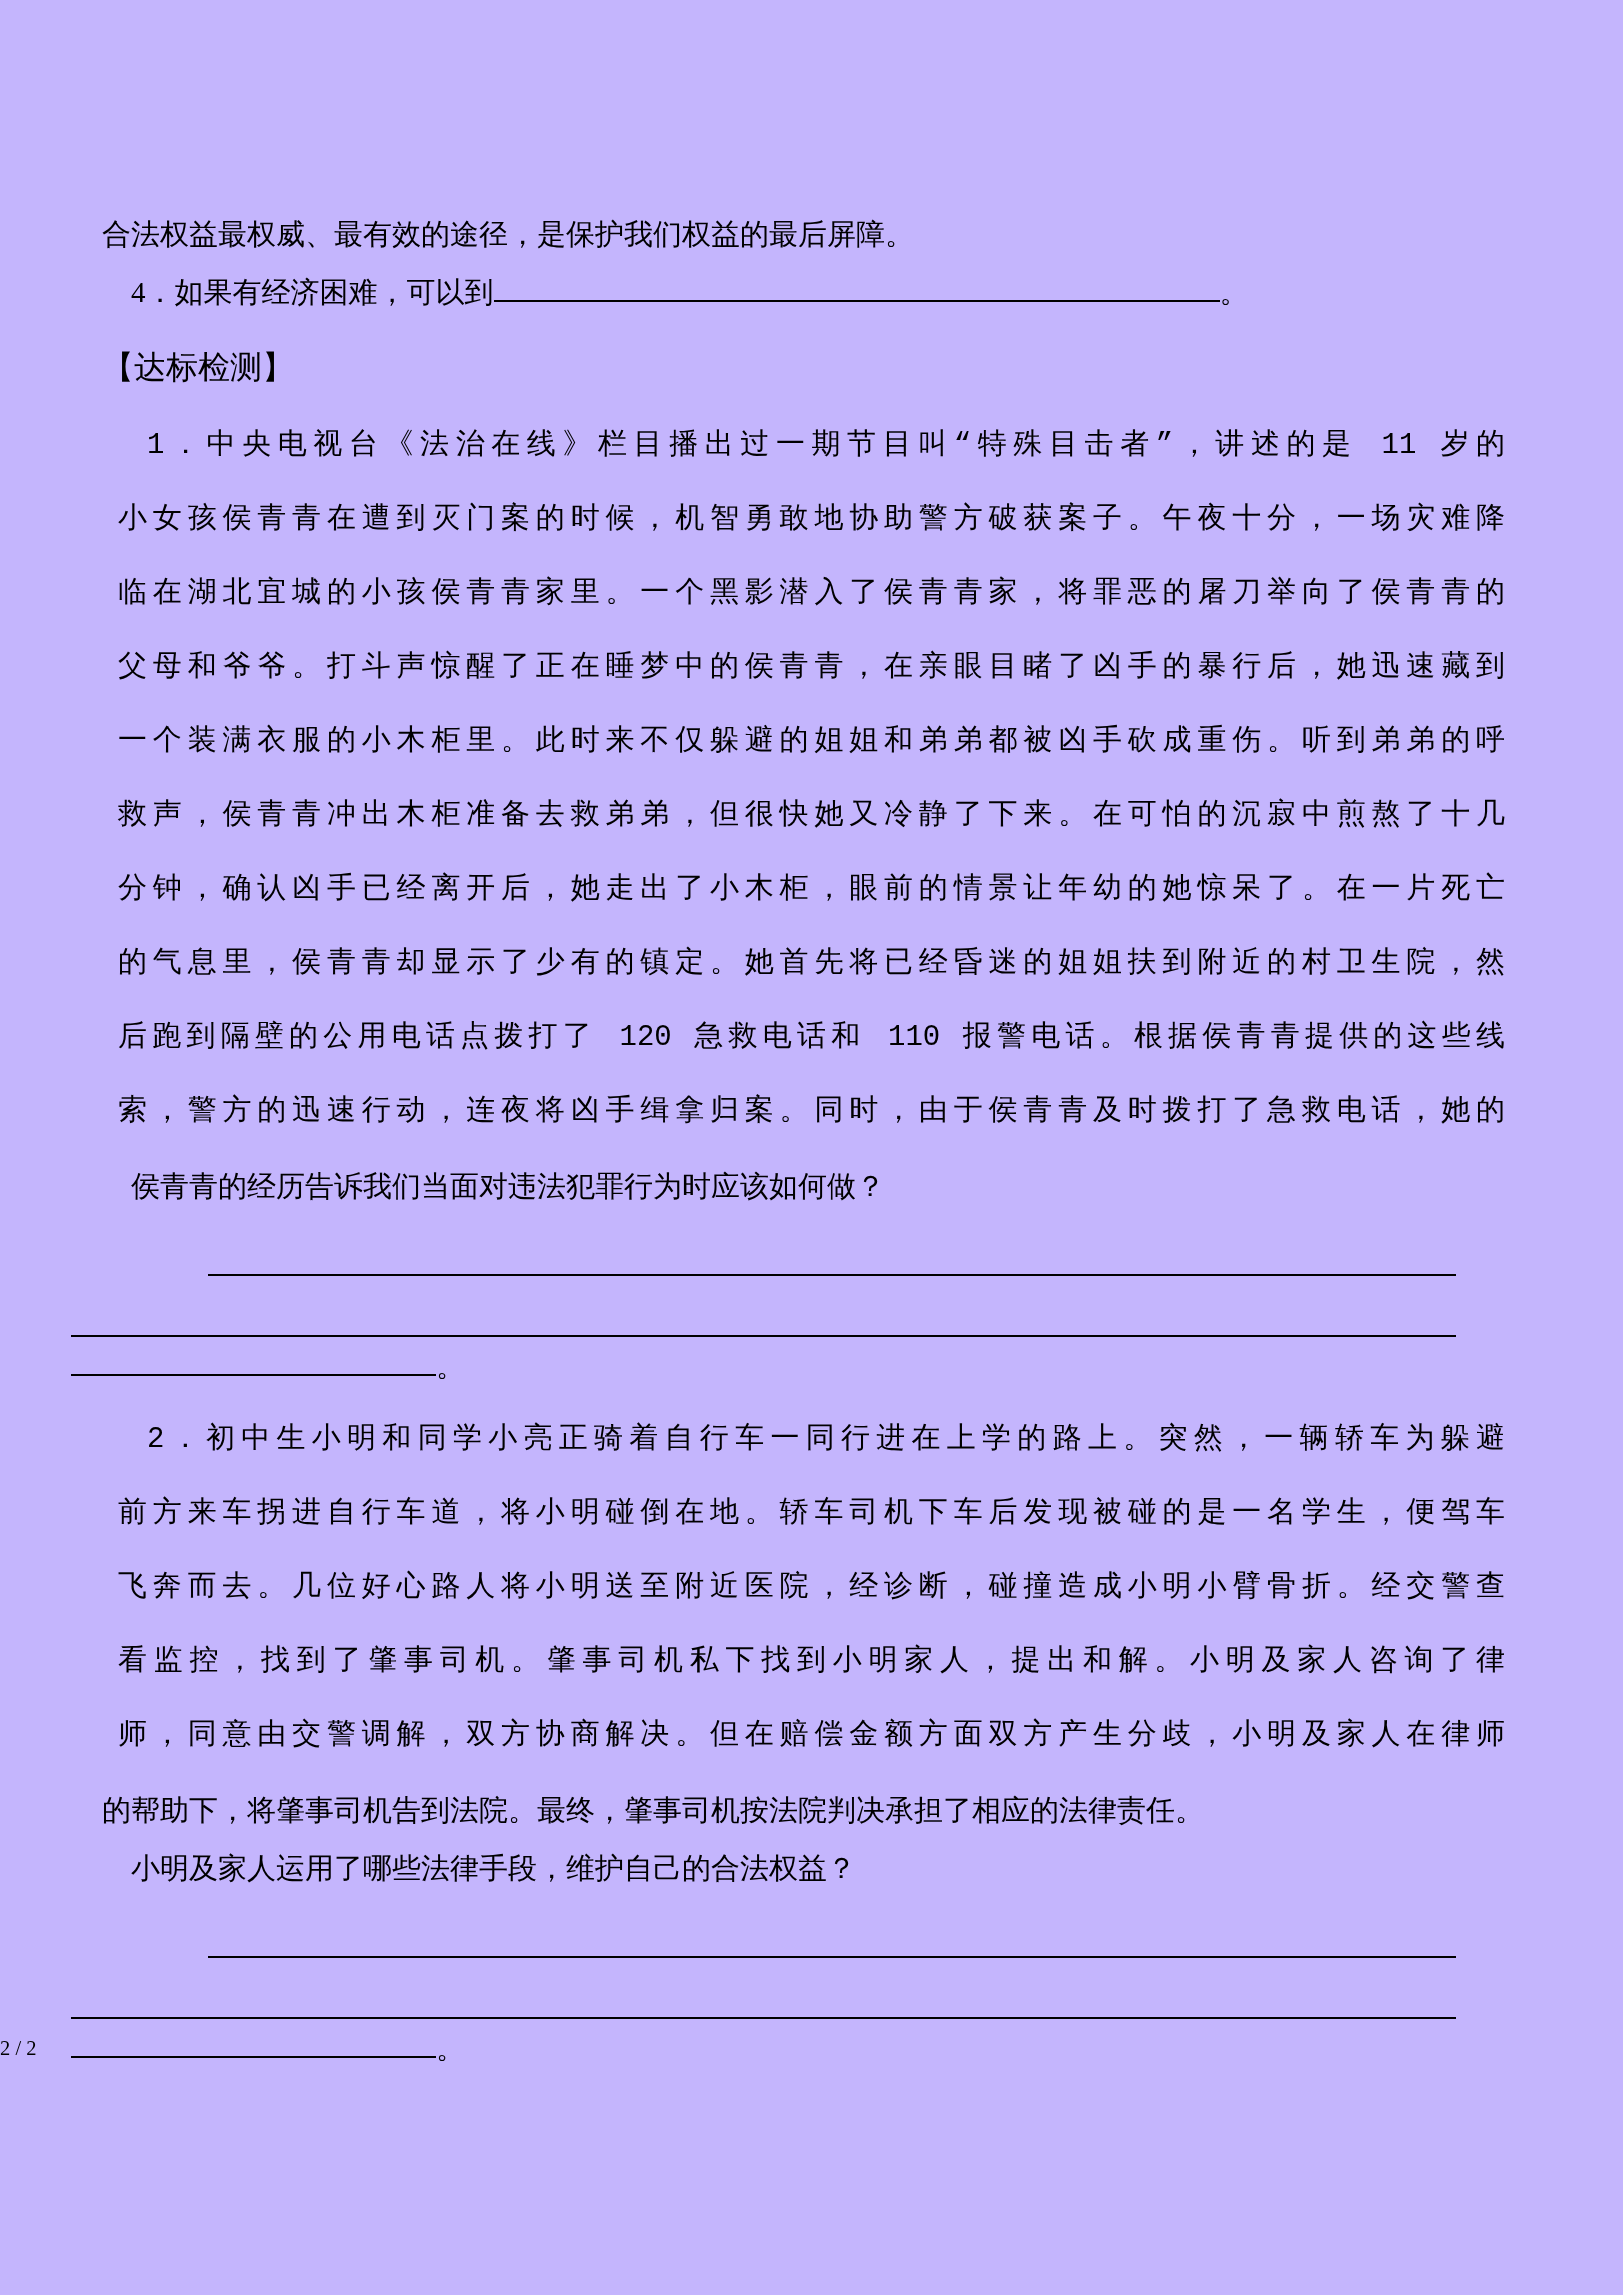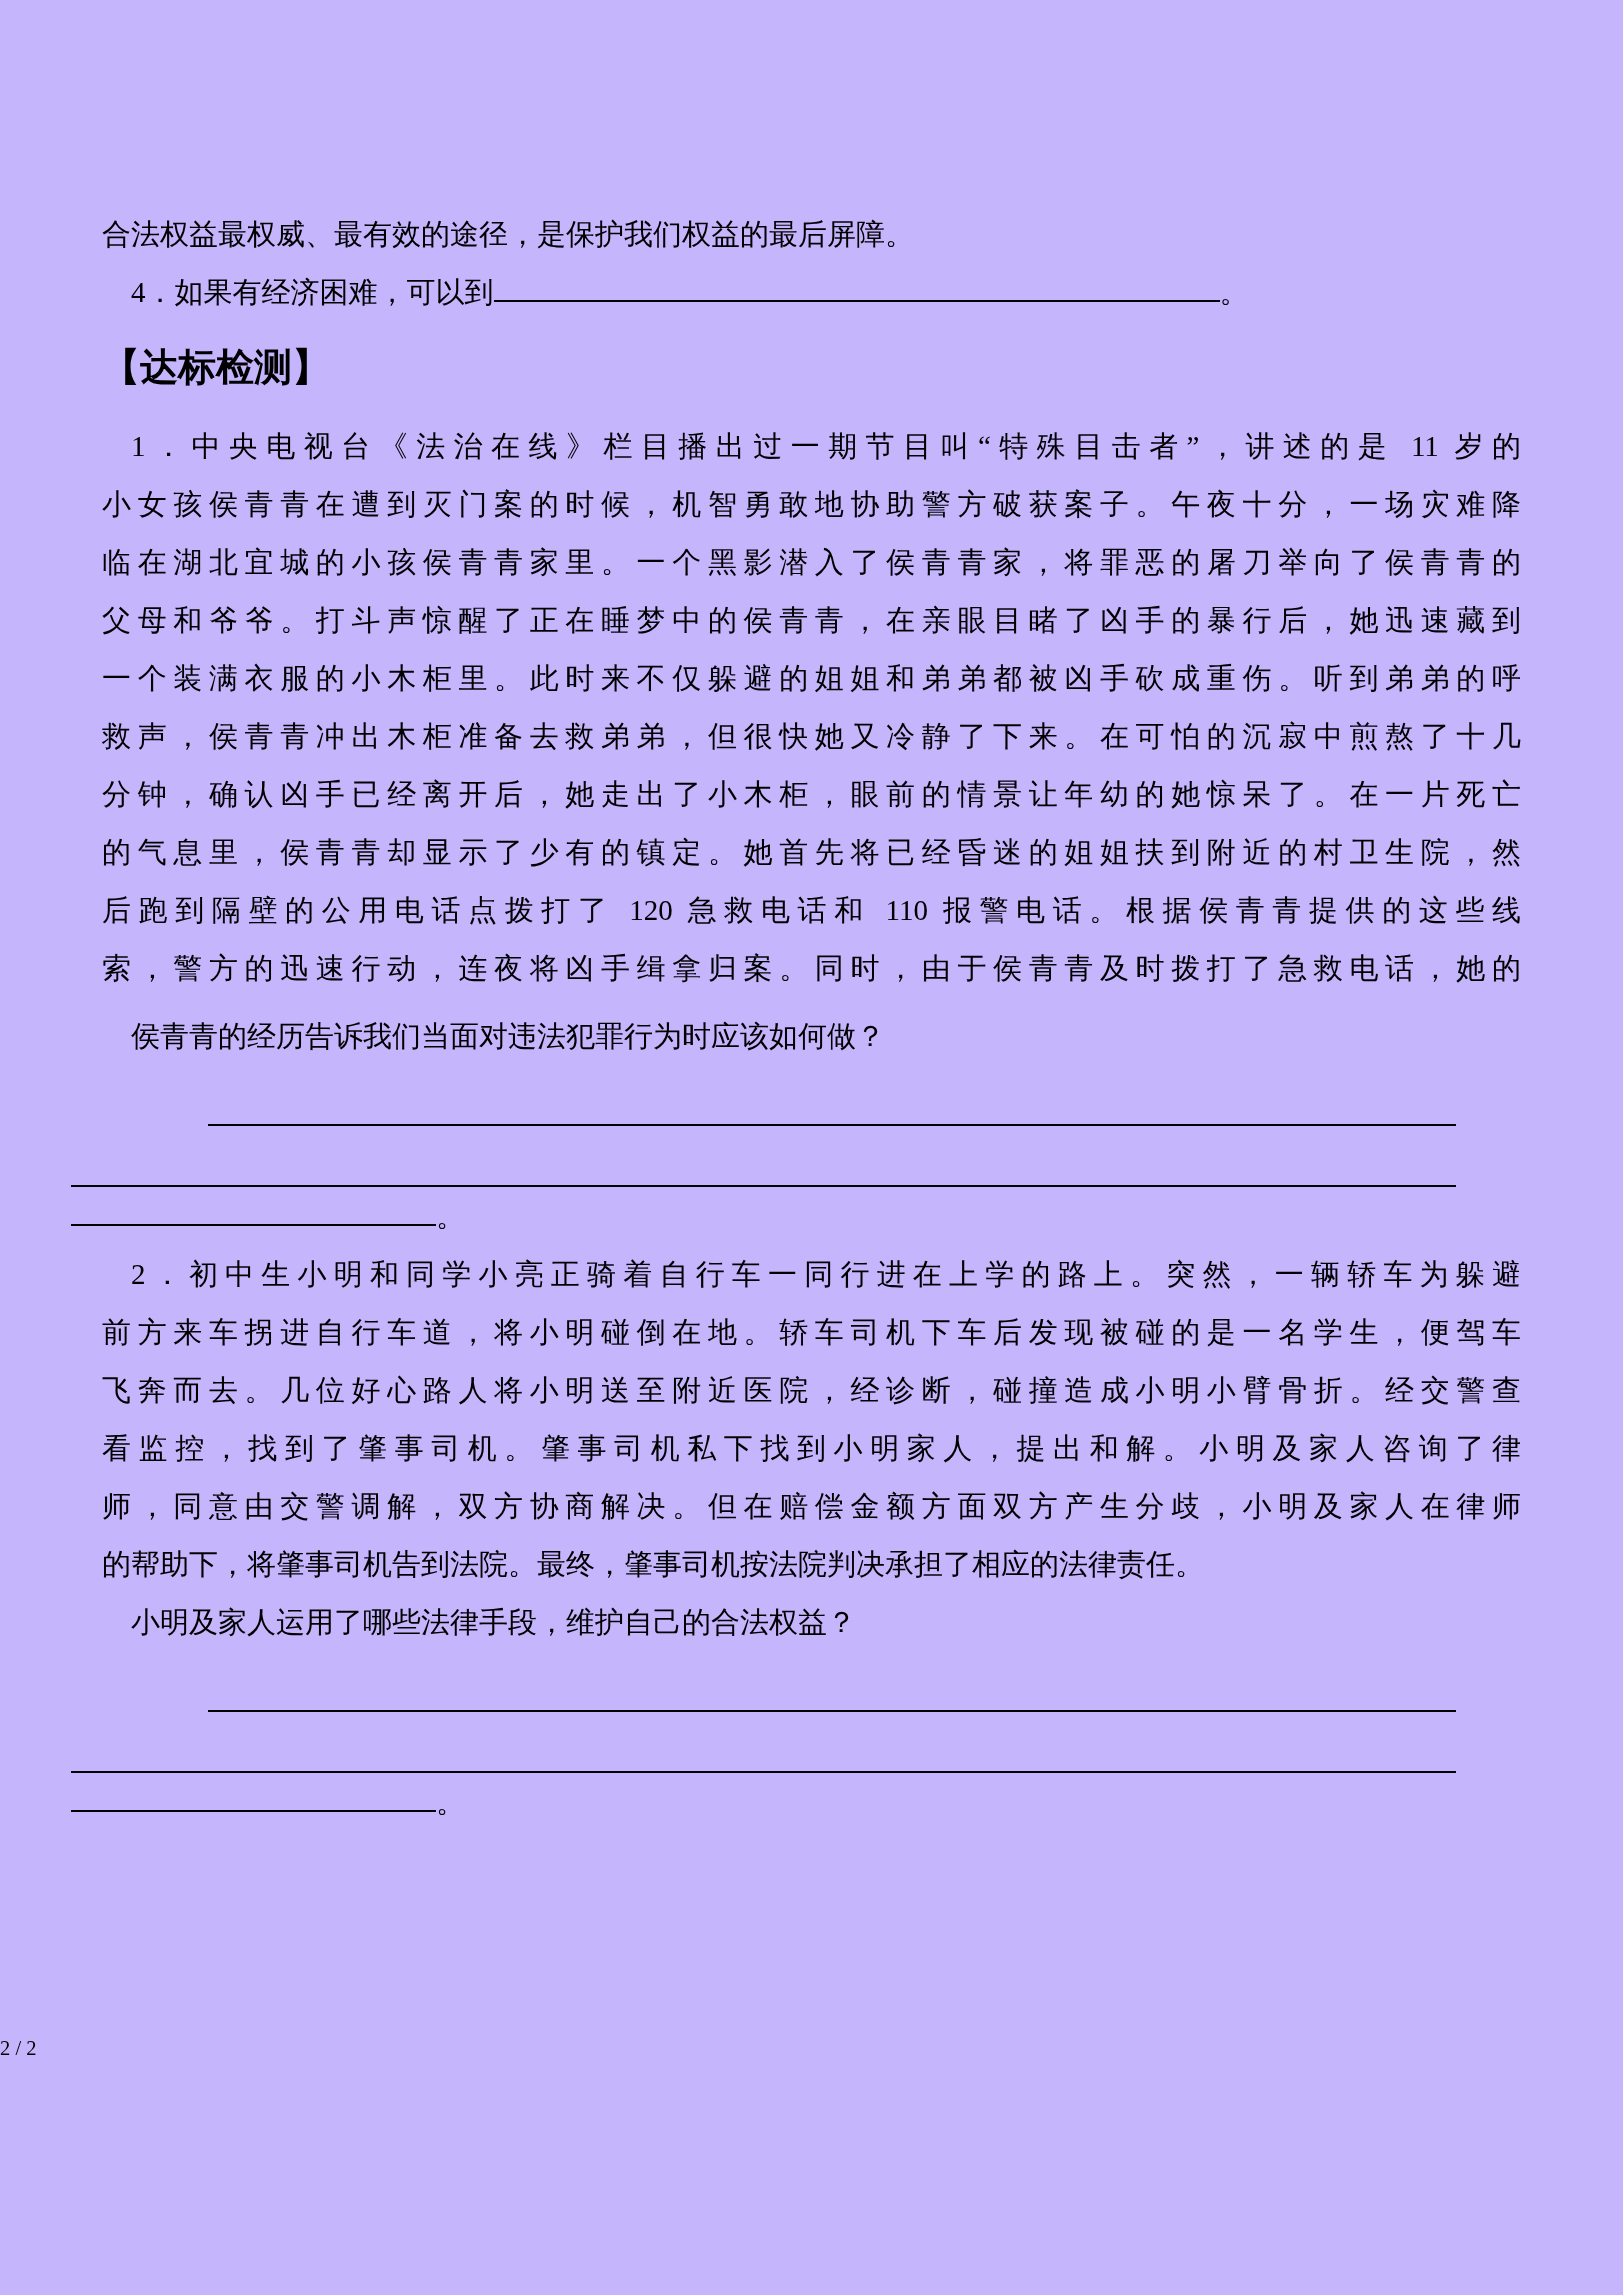--- a/index.html
+++ b/index.html
@@ -18,31 +18,32 @@
     font-size: 29px;
     line-height: 58px;
     color: #000000;
   }
   .line {
     margin: 0;
     padding: 0;
     white-space: nowrap;
   }
   .jline {
-    margin: 0;
+    margin: 16px;
     padding: 0;
     text-align: justify;
     text-align-last: justify;
     word-break: break-all;
+    font-family: Liberation Mono, monospace;
   }
   .indent { text-indent: 29px; }
   .section-title {
     margin: 17px 0 0 0;
-    font-weight: bold;
-    font-size: 38px;
+    font-weight: normal;
+    font-size: 32px;
     line-height: 58px;
   }
   .para { margin-top: 20.5px; }
   .para2 { margin-top: 0; }
   .question { margin-top: 10.2px; }
   .question2 { margin-top: 0; }
   .blank-inline {
     display: inline-block;
     width: 726px;
     height: 1em;

